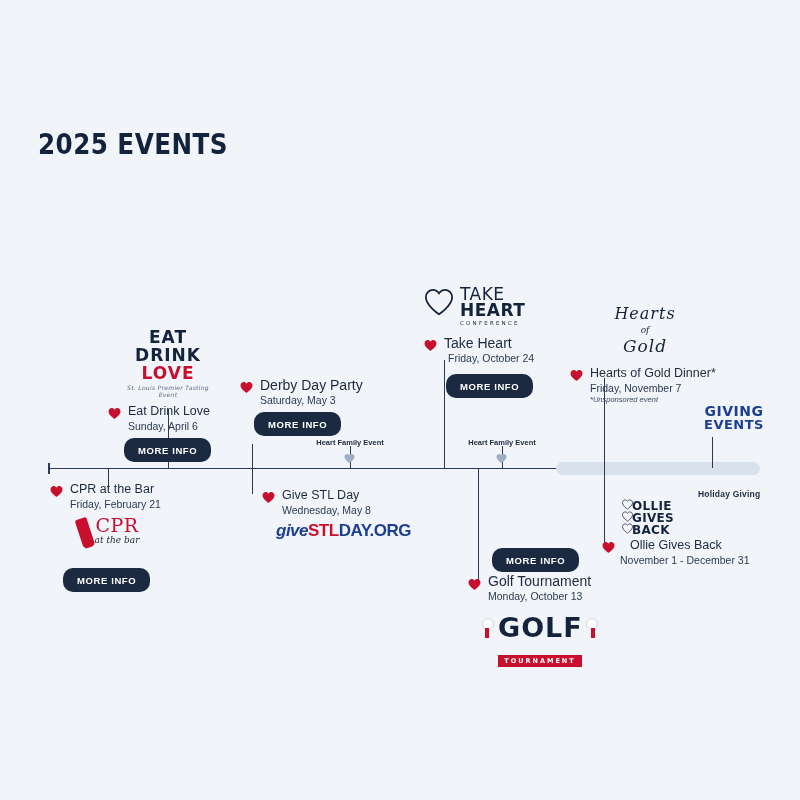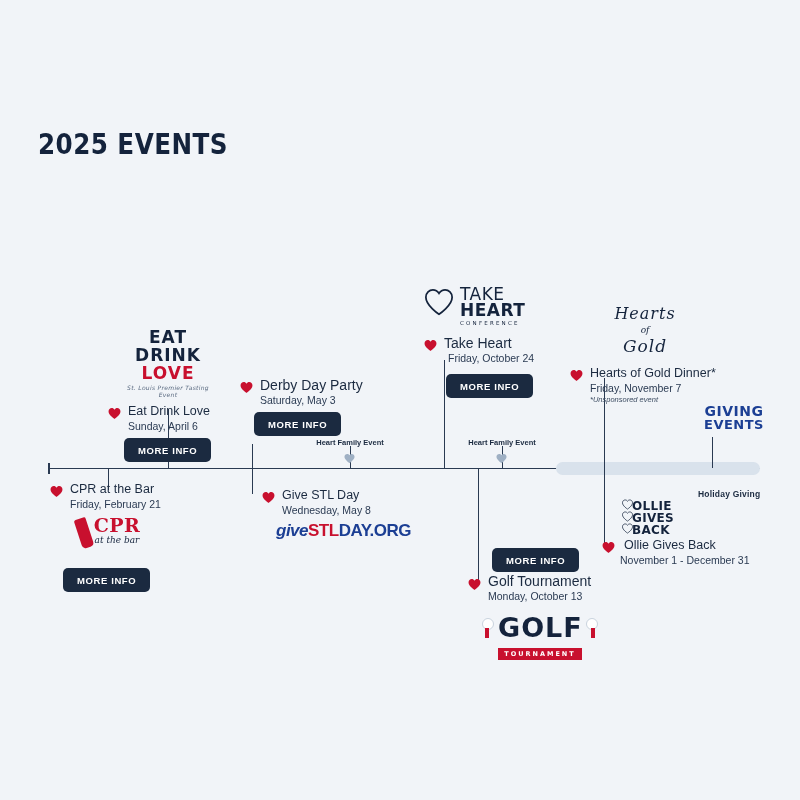--- a/index.html
+++ b/index.html
@@ -104,21 +104,21 @@
   }
   .heart svg { display: block; }
   .btn {
     display: inline-block;
     background: #1b2a40;
     color: #ffffff;
     font-size: 9.5px;
     font-weight: bold;
     letter-spacing: .6px;
     padding: 7px 14px 6px 14px;
-    border-radius: 5px;
+    border-radius: 10px;
     white-space: nowrap;
     cursor: pointer;
   }
   .family-tag {
     position: absolute;
     font-size: 7.5px;
     font-weight: bold;
     color: #1b2a40;
     white-space: nowrap;
     text-align: center;
@@ -180,27 +180,27 @@
     line-height: 12px;
   }
   .logo-ogb div { font-size: 12px; font-weight: bold; letter-spacing: .3px;}
   .logo-golf {
     text-align: center;
     font-family: "DejaVu Sans", sans-serif;
   }
   .logo-golf .gt { font-size: 27px; font-weight: bold; color: #14233c; letter-spacing: 1px; line-height: 28px;}
   .logo-golf .gs {
     font-size: 6.5px; font-weight: bold; color: #ffffff; background: #c8102e;
-    letter-spacing: 2px; padding: 2px 0 2px 0; margin-top: 6px;
+    letter-spacing: 2px; padding: 2px 0 2px 0; margin-top: 13px;
   }
   .logo-cpr {
     font-family: "DejaVu Serif", serif;
     color: #c8102e;
   }
-  .logo-cpr .c1 { font-size: 19px; font-weight: bold; line-height: 19px; letter-spacing: .5px;}
+  .logo-cpr .c1 { font-size: 19px; font-weight: normal; line-height: 19px; letter-spacing: .5px;}
   .logo-cpr .c2 { font-size: 9px; font-style: italic; color: #14233c; }
   .logo-stl .s1 { font-size: 17px; font-weight: bold; color: #1c3f94; font-style: italic; letter-spacing: -.5px;}
   .logo-stl .s2 { font-size: 17px; font-weight: bold; color: #c8102e; letter-spacing: -.5px;}
 </style>
 </head>
 <body>
 
 <div id="canvas">
 
   <div class="page-title">2025 EVENTS</div>
@@ -383,17 +383,17 @@
       </div>
       <div>BACK</div>
     </div>
   </div>
   <div class="event" style="left:602px; top:538px;">
     <div class="heart" style="left:0px; top:3px;">
       <svg viewBox="0 0 24 22" width="13" height="13">
           <path d="M12 21C12 21 1 14 1 7.2 1 3.6 3.8 1 7 1c2 0 3.9 1.1 5 2.9C13.1 2.1 15 1 17 1c3.2 0 6 2.6 6 6.2C23 14 12 21 12 21z" fill="#c8102e"></path>
         </svg>
     </div>
-    <div class="ev-name" style="margin-left:22px;">Ollie Gives Back</div>
+    <div class="ev-name" style="margin-left:28px;">Ollie Gives Back</div>
     <div class="ev-date" style="margin-left:18px;">November 1 - December 31</div>
   </div>
 
 </div>
 
 </body></html>

